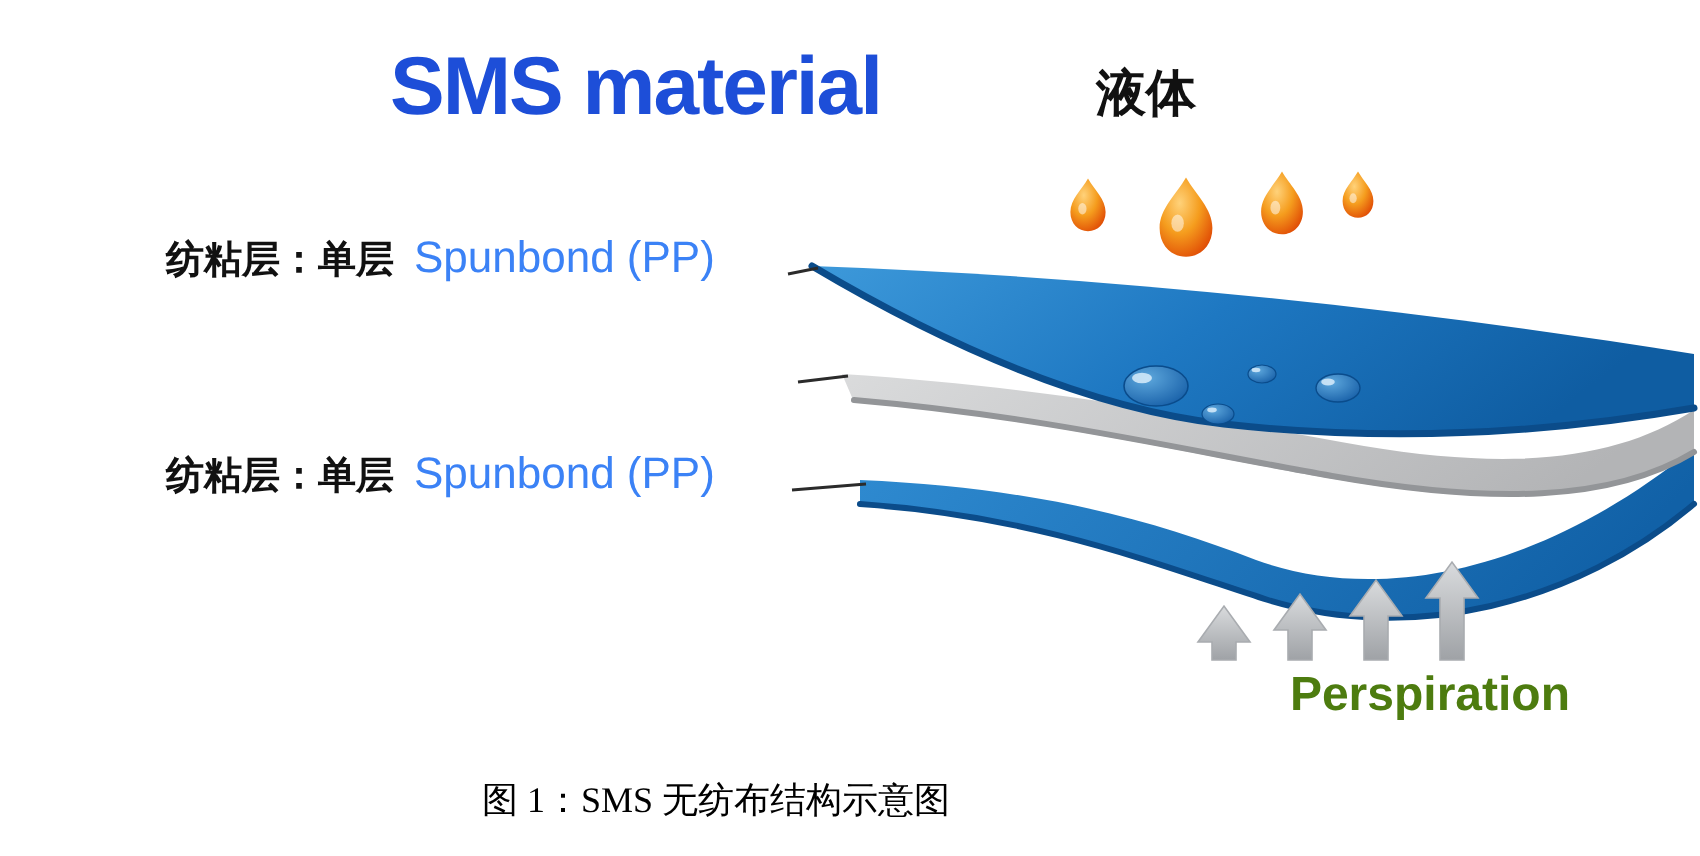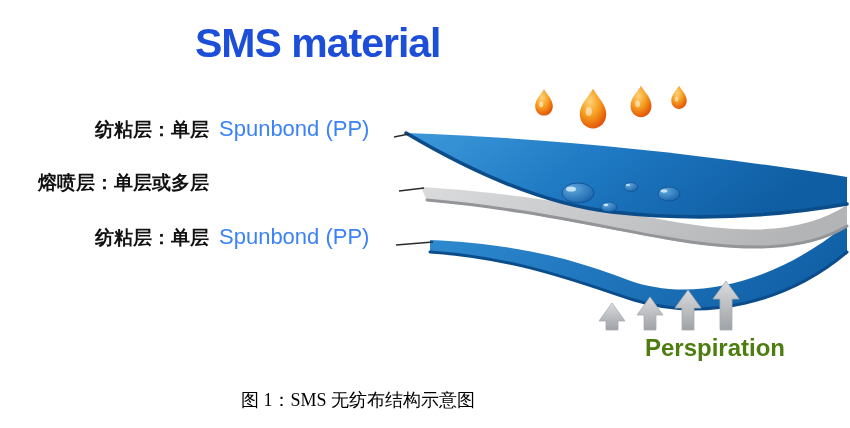--- a/index.html
+++ b/index.html
@@ -11,21 +11,21 @@
   .title{
     position:absolute;left:195px;top:20px;
     font-size:41px;font-weight:700;letter-spacing:-1px;color:#1d4ed8;
   }
   .liquid{
     position:absolute;left:548px;top:30px;width:120px;
     font-size:25px;font-weight:700;color:#111;
     font-family:"Liberation Serif",serif;
   }
   .layer-row{
-    position:absolute;left:12px;display:flex;align-items:baseline;
+    position:absolute;left:0;display:flex;align-items:baseline;
   }
   .row1{top:116px;} .row2{top:170px;} .row3{top:224px;}
   .cn{
     width:197px;text-align:right;font-size:19px;font-weight:700;color:#111;
     font-family:"Liberation Serif",serif;white-space:nowrap;
   }
   .en{
     margin-left:10px;font-size:22px;font-weight:400;color:#3b82f6;white-space:nowrap;
   }
   .persp{
@@ -122,28 +122,28 @@
 
     <g stroke="#2b2b2b" stroke-width="1.5">
       <line x1="394" y1="137" x2="409" y2="134"></line>
       <line x1="399" y1="191" x2="424" y2="188"></line>
       <line x1="396" y1="245" x2="433" y2="242"></line>
     </g>
   </svg>
 
   <div class="title">SMS material</div>
 
+  <div class="liquid">液体</div>
 
   <div class="layer-row row1">
     <div class="cn">纺粘层：单层</div>
     <div class="en">Spunbond (PP)</div>
   </div>
 
   <div class="layer-row row2">
-    <div class="cn">熔喷层：单层或多层</div>
   </div>
 
   <div class="layer-row row3">
     <div class="cn">纺粘层：单层</div>
     <div class="en">Spunbond (PP)</div>
   </div>
 
   <div class="persp">Perspiration</div>
 
   <div class="caption">图 1：SMS 无纺布结构示意图</div>

